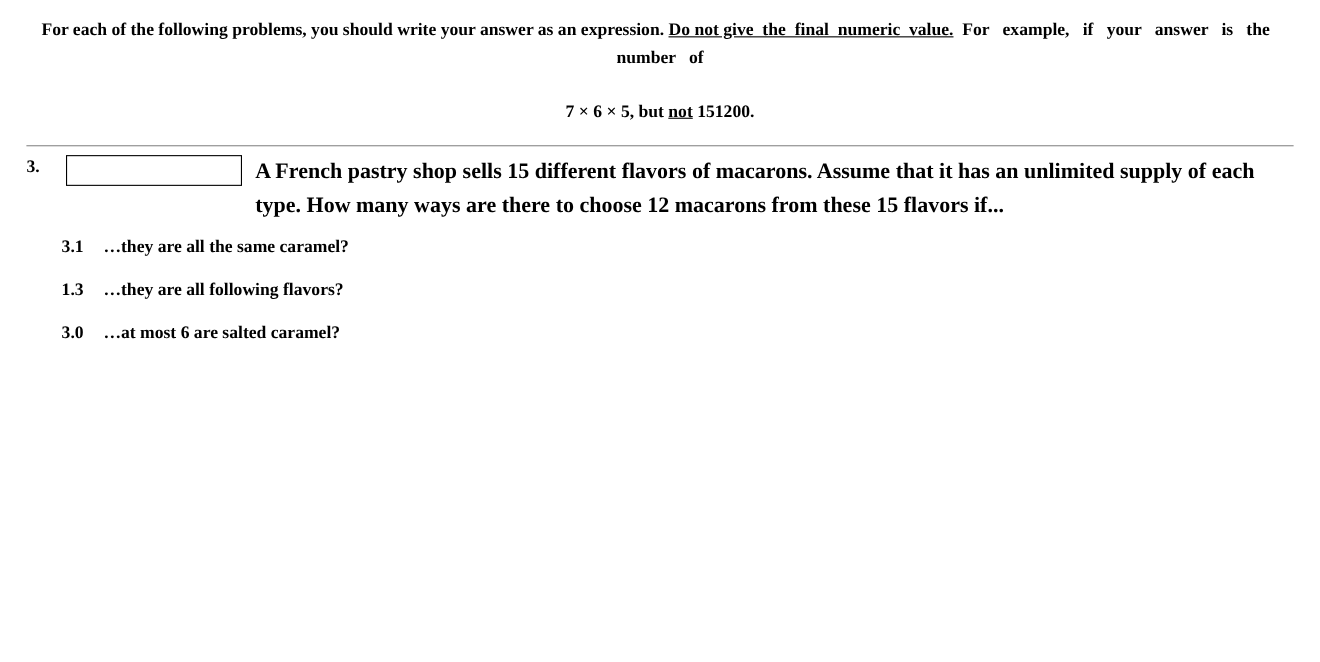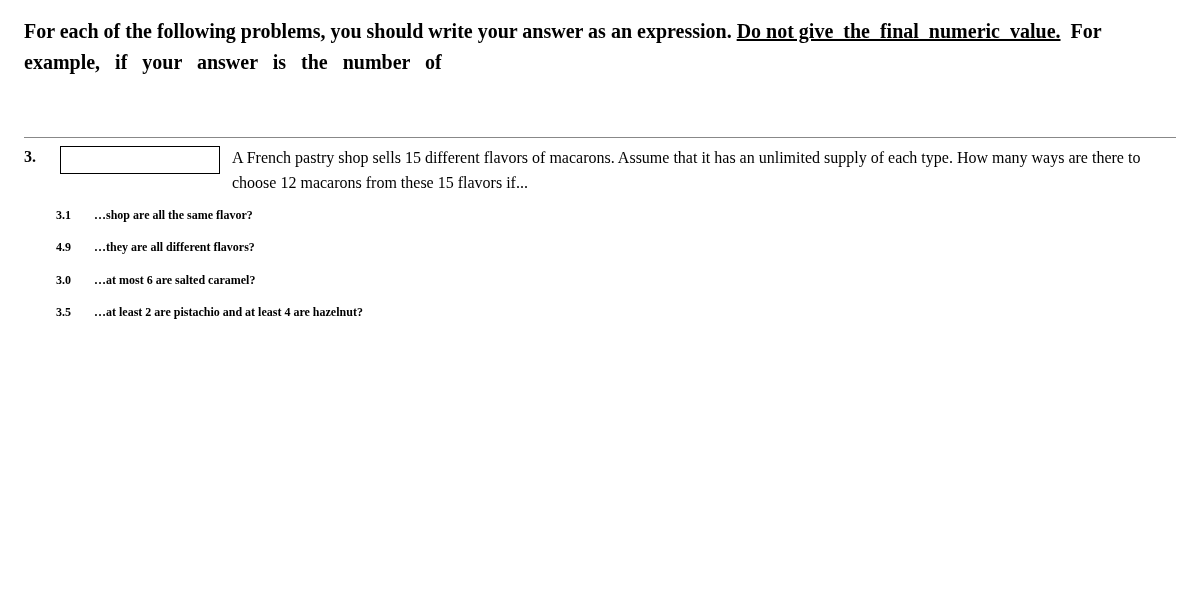--- a/index.html
+++ b/index.html
@@ -18,24 +18,25 @@
     }
 
     .page-container {
       width: 1200px;
       min-height: 602px;
       background: #ffffff;
       padding: 16px 24px;
     }
 
     .instructions {
-      font-size: 20px;
+      font-size: 16px;
       line-height: 1.55;
-      margin-bottom: 28px;
+      margin-bottom: 17px;
       font-weight: bold;
+      text-align: center;
     }
 
     .instructions .underline-bold {
       text-decoration: underline;
       font-weight: bold;
     }
 
     .divider {
       border: none;
       border-top: 1.5px solid #888;
@@ -63,33 +64,33 @@
     .answer-box {
       border: 1px solid #000;
       min-width: 160px;
       height: 28px;
       margin-right: 12px;
       display: inline-block;
       flex-shrink: 0;
     }
 
     .problem-text {
-      font-size: 16px;
-      font-weight: normal;
+      font-size: 20px;
+      font-weight: bold;
       line-height: 1.55;
       flex: 1;
     }
 
     .sub-problems {
       margin-left: 32px;
       margin-top: 10px;
     }
 
     .sub-problem {
-      font-size: 12px;
+      font-size: 16px;
       font-weight: bold;
       line-height: 1.55;
       margin-bottom: 14px;
       display: flex;
       align-items: center;
     }
 
     .sub-number {
       min-width: 38px;
       flex-shrink: 0;
@@ -104,51 +105,48 @@
     }
   </style>
 </head>
 <body>
 
 <div class="page-container">
 
   <div class="instructions">
     <span>For each of the following problems, you should write your answer as an expression.&nbsp;</span><span class="underline-bold">Do not give&nbsp; the&nbsp; final&nbsp; numeric&nbsp; value.</span><span>&nbsp; For &nbsp; example, &nbsp; if &nbsp; your &nbsp; answer &nbsp; is &nbsp; the &nbsp; number &nbsp; of</span><br>
     <br>
+    <span>7 × 6 × 5, but <span class="underline-bold">not</span> 151200.</span>
   </div>
 
   <hr class="divider">
 
   <div class="problem-section">
 
     <div class="problem-header">
       <span class="problem-number">3.</span>
       <span class="answer-box"></span>
       <span class="problem-text">A French pastry shop sells 15 different flavors of macarons. Assume that it has an unlimited supply of each type. How many ways are there to choose 12 macarons from these 15 flavors if...</span>
     </div>
 
     <div class="sub-problems">
 
       <div class="sub-problem">
         <span class="sub-number">3.1</span>
-        <span class="sub-text">…shop are all the same flavor?</span>
+        <span class="sub-text">…they are all the same caramel?</span>
       </div>
 
       <div class="sub-problem">
-        <span class="sub-number">4.9</span>
-        <span class="sub-text">…they are all different flavors?</span>
+        <span class="sub-number">1.3</span>
+        <span class="sub-text">…they are all following flavors?</span>
       </div>
 
 
       <div class="sub-problem">
         <span class="sub-number">3.0</span>
         <span class="sub-text">…at most 6 are salted caramel?</span>
       </div>
 
-      <div class="sub-problem">
-        <span class="sub-number">3.5</span>
-        <span class="sub-text">…at least 2 are pistachio and at least 4 are hazelnut?</span>
-      </div>
 
     </div>
   </div>
 
 </div>
 
 </body></html>

